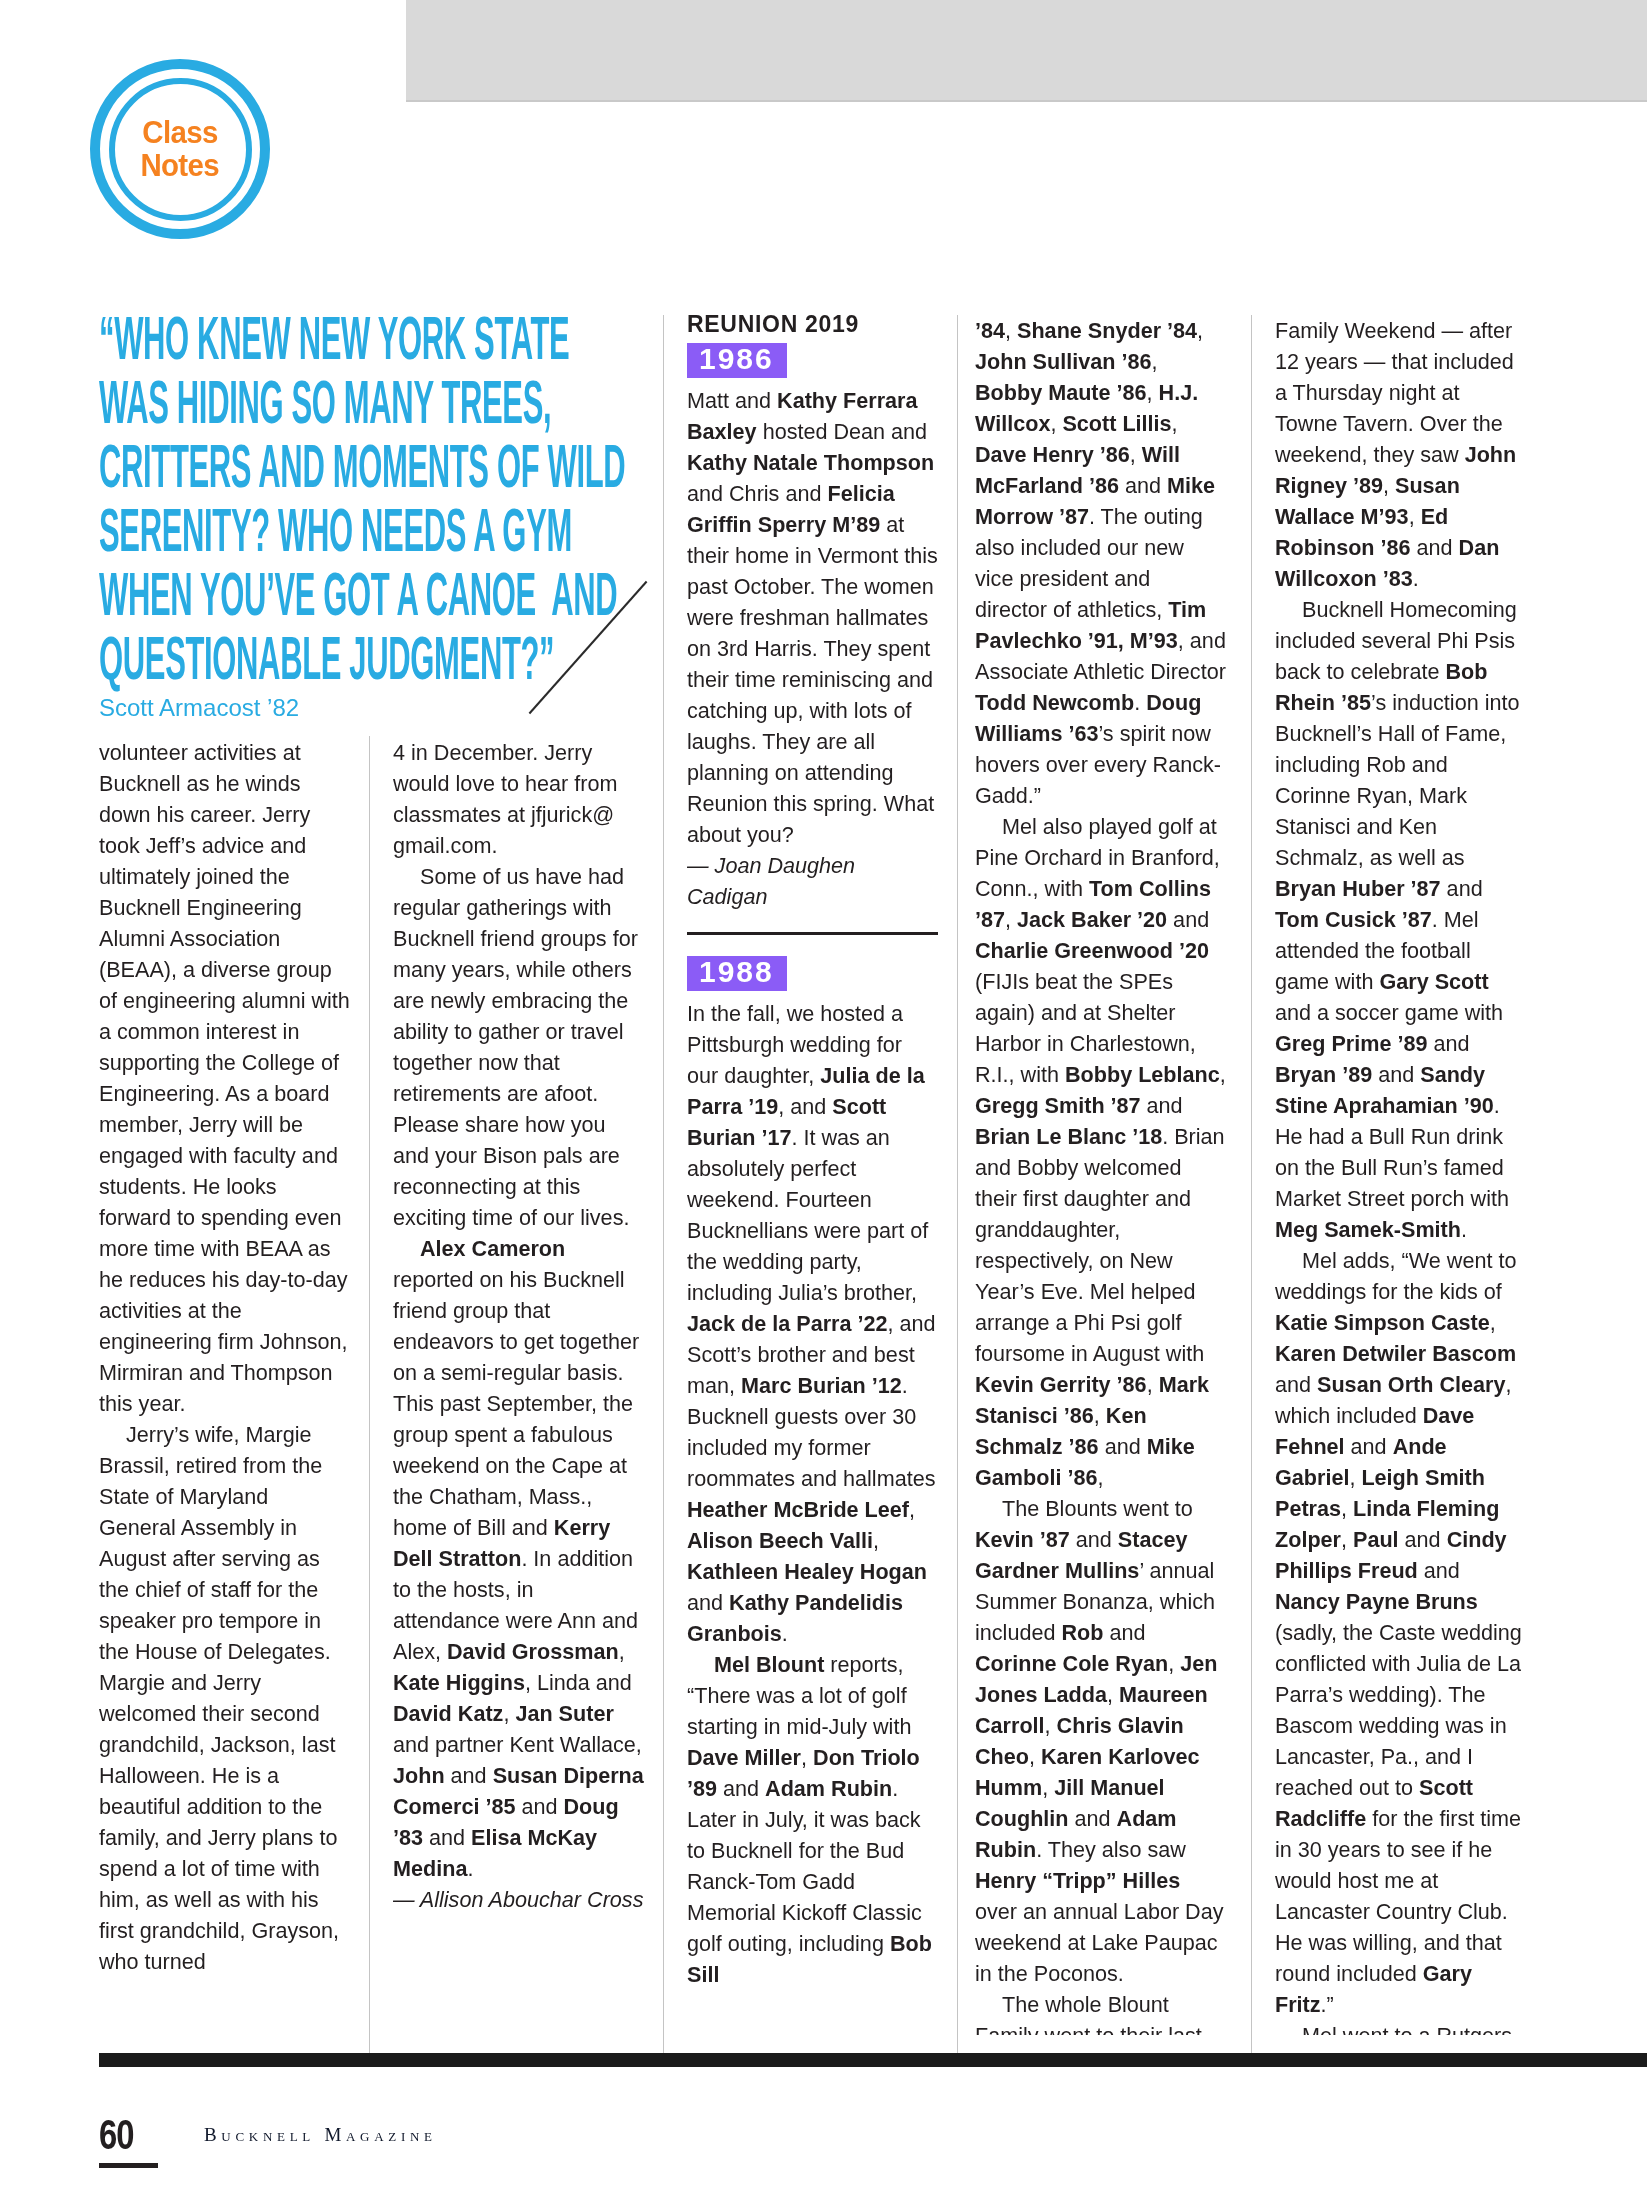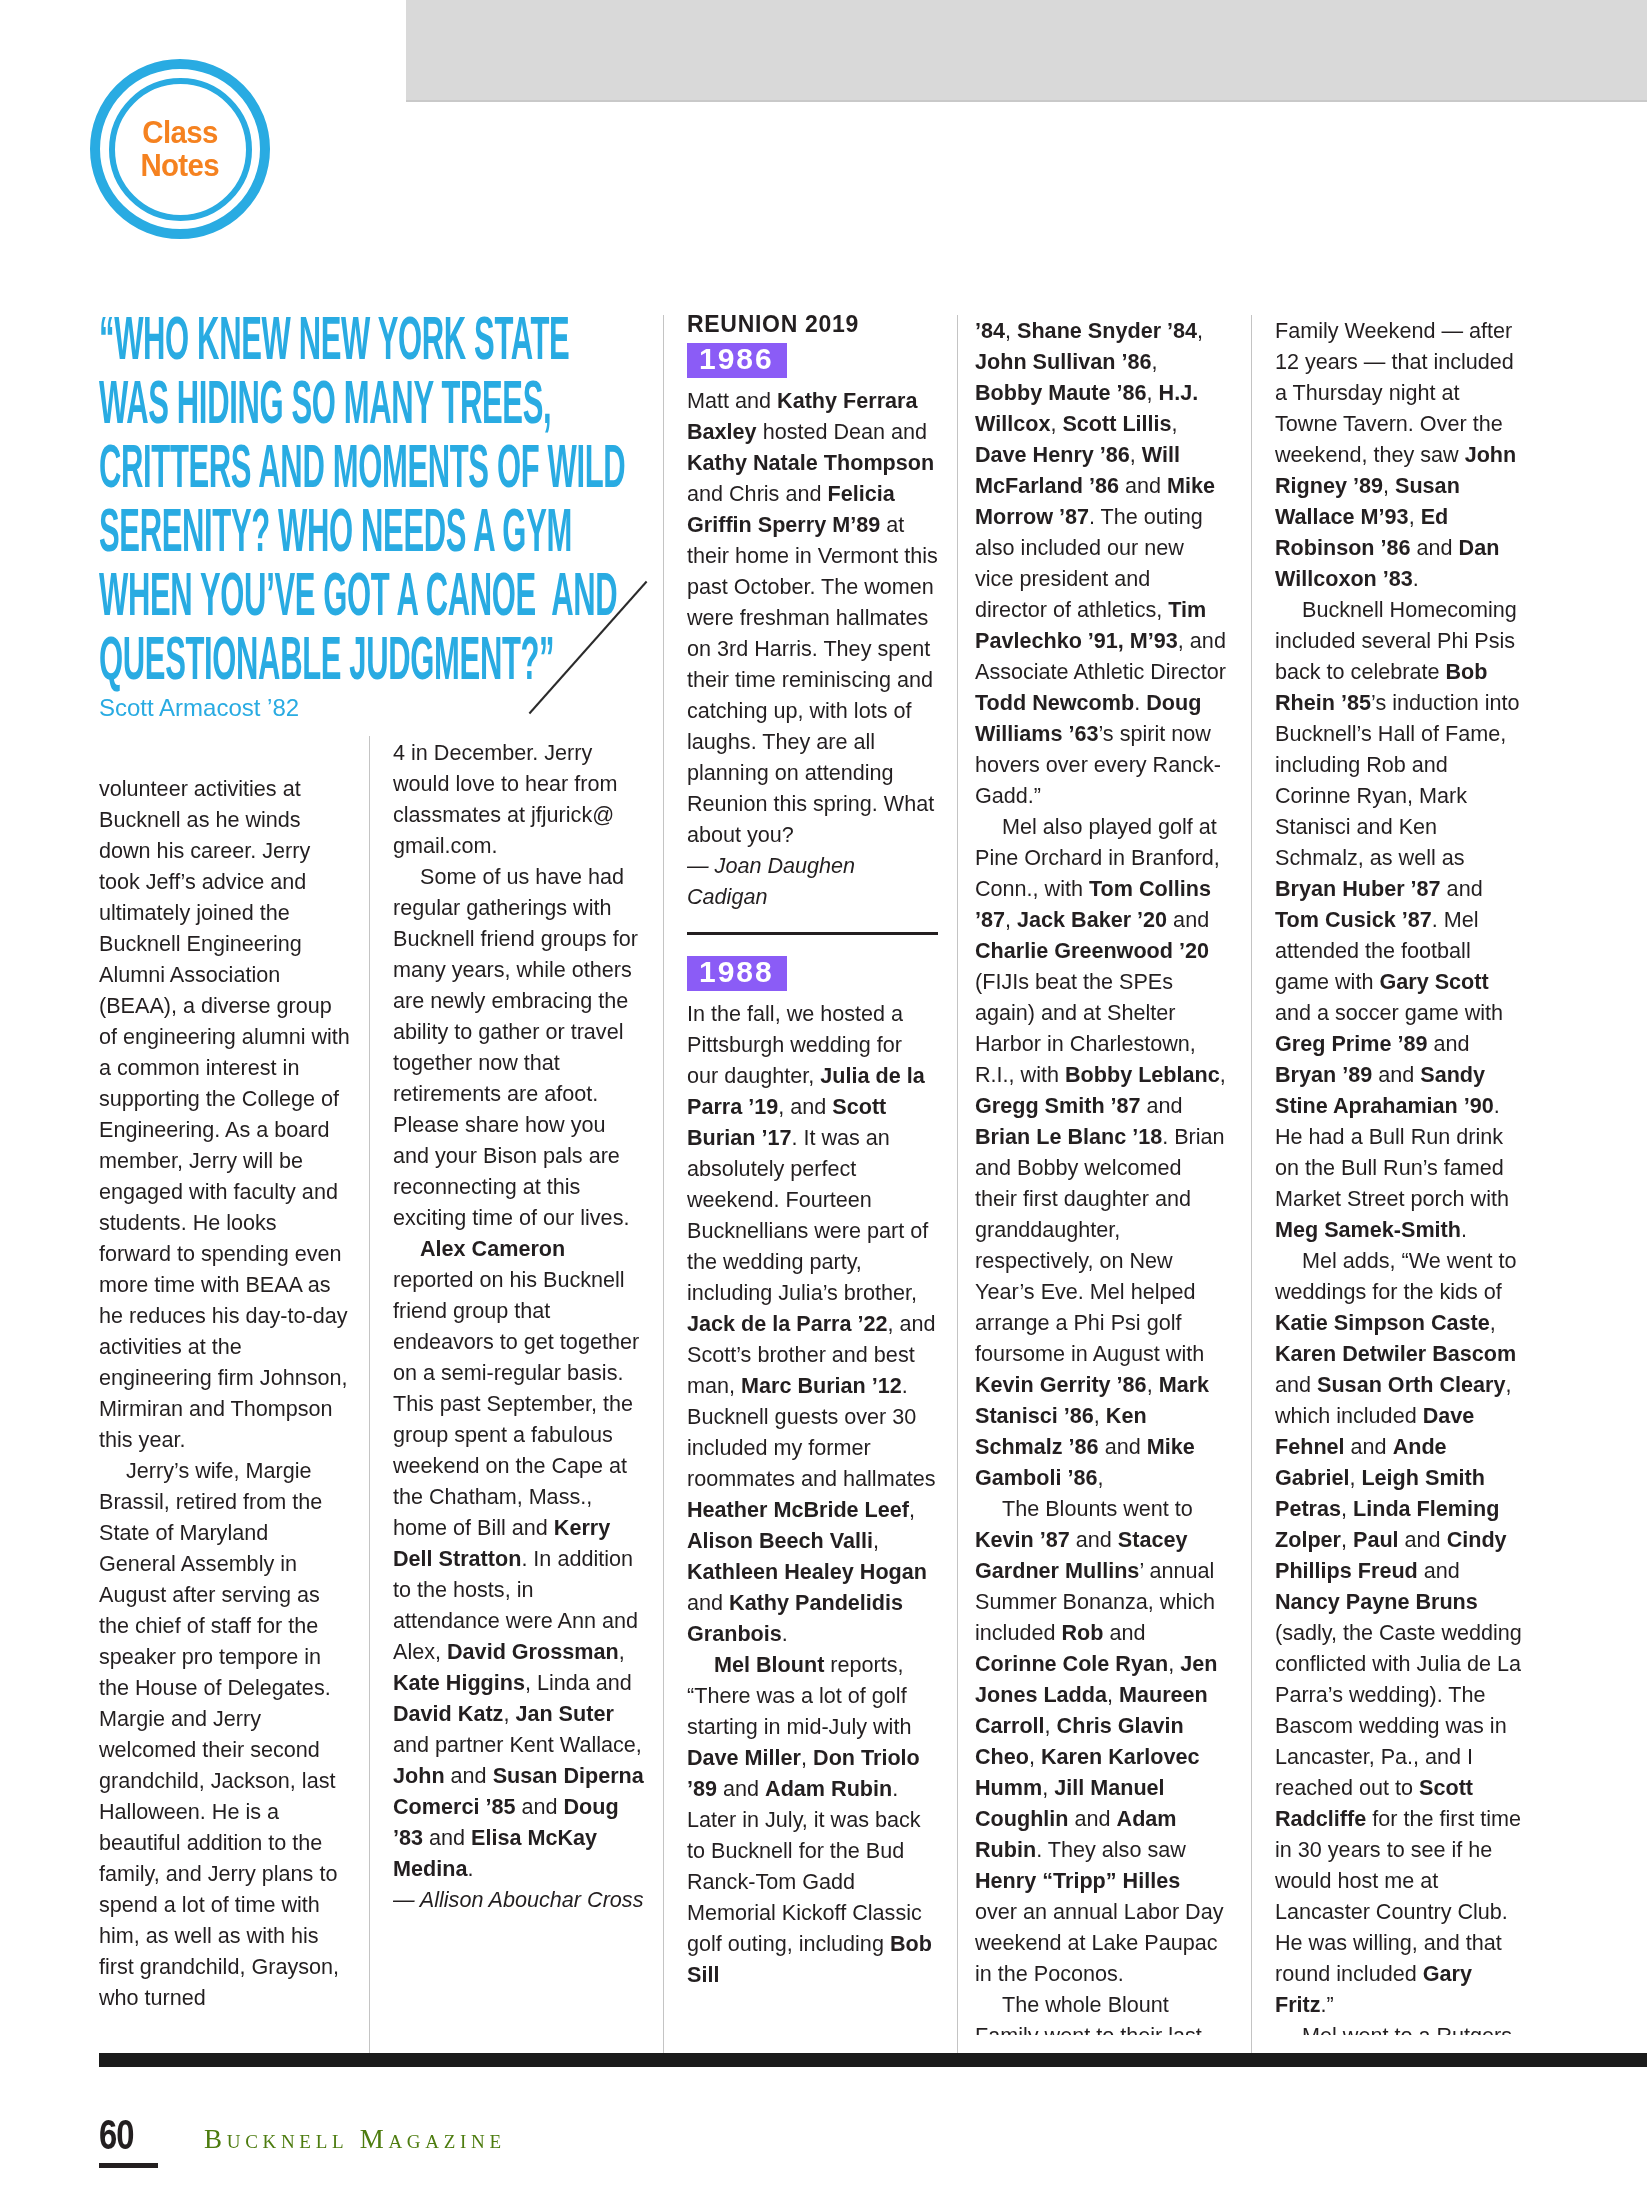--- a/index.html
+++ b/index.html
@@ -44,21 +44,21 @@
   .vr { position:absolute; width:1.4px; background:#c4c4c4; }
   .vr1 { left:369px;  top:736px; height:1318px; }
   .vr2 { left:663px;  top:315px;  height:1738px; }
   .vr3 { left:957px; top:315px;  height:1738px; }
   .vr4 { left:1251px; top:315px;  height:1738px; }
   
   .col {
     position:absolute; width:251px; font-size:21.6px; line-height:31px;
     color:#231f20; overflow:hidden;
   }
-  .col1 { left:99px;  top:737px; height:1298px;margin-top:36px; }
+  .col1 { left:99px;  top:737px; height:1298px; }
   .col2 { left:393px;  top:737px; height:1298px; }
   .col3 { left:687px; top:312px;  height:1723px; }
   .col4 { left:975px; top:315px;  height:1720px; }
   .col5 { left:1275px; top:315px;  height:1720px; }
   .para { margin:0; }
   .para.indent { text-indent:27px; }
   .para.attrib { font-style:italic; }
   .bname { font-weight:bold; }
   .reunion-label {
     font-weight:bold; font-size:23px; line-height:24px; letter-spacing:0.7px;
@@ -80,21 +80,21 @@
     color:#231f20; transform:scaleX(0.78); transform-origin:left top;
     letter-spacing:-1.4px;
   }
   .folio-rule {
     position:absolute; left:99px; top:2163px; width:59px; height:4.7px;
     background:#231f20;
   }
   .mag-name {
     position:absolute; left:204px; top:2124px;
     font-family:"Liberation Serif", serif; font-variant:small-caps;
-    font-size:27px; letter-spacing:4.7px; color:#4d7c0f;
+    font-size:19px; letter-spacing:4.7px; color:#0f172a;
   }
 </style>
 </head>
 <body>
 
 <div class="page">
 
   <div class="graybar"></div>
 
   <div class="badge">

